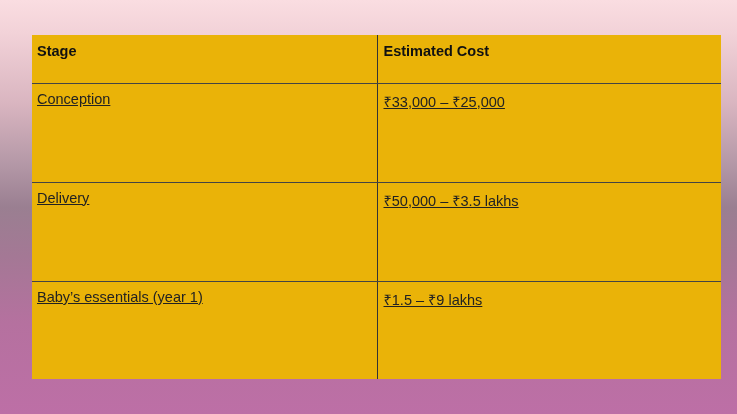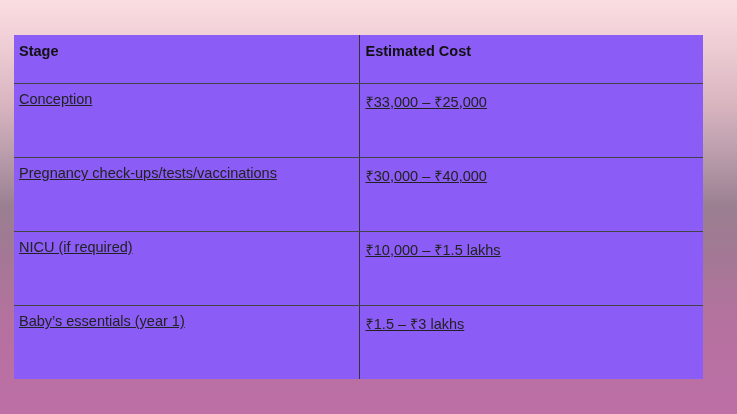--- a/index.html
+++ b/index.html
@@ -17,25 +17,25 @@
         #d9b5c0 25%,
         #b397a6 40%,
         #9a7f91 50%,
         #a47895 62%,
         #b5719f 78%,
         #bd6fa6 100%);
       font-family: "Liberation Sans", sans-serif;
     }
     .table-wrap {
       position: absolute;
-      left: 14px;
+      left: 32px;
       top: 35px;
       width: 689px;
       height: 344px;
-      background: #8b5cf6;
+      background: #eab308;
     }
     table {
       border-collapse: collapse;
       width: 100%;
       height: 100%;
       table-layout: fixed;
     }
     col.c1 { width: 345px; }
     col.c2 { width: 344px; }
     th, td {
@@ -73,26 +73,22 @@
         <th>Stage</th>
         <th>Estimated Cost</th>
       </tr>
     </thead>
     <tbody>
       <tr>
         <td>Conception</td>
         <td>₹33,000 – ₹25,000</td>
       </tr>
       <tr>
-        <td>Pregnancy check-ups/tests/vaccinations</td>
-        <td>₹30,000 – ₹40,000</td>
-      </tr>
-      <tr>
-        <td>NICU (if required)</td>
-        <td>₹10,000 – ₹1.5 lakhs</td>
+        <td>Delivery</td>
+        <td>₹50,000 – ₹3.5 lakhs</td>
       </tr>
       <tr>
         <td>Baby’s essentials (year 1)</td>
-        <td>₹1.5 – ₹3 lakhs</td>
+        <td>₹1.5 – ₹9 lakhs</td>
       </tr>
     </tbody>
   </table>
 </div>
 
 </body></html>

